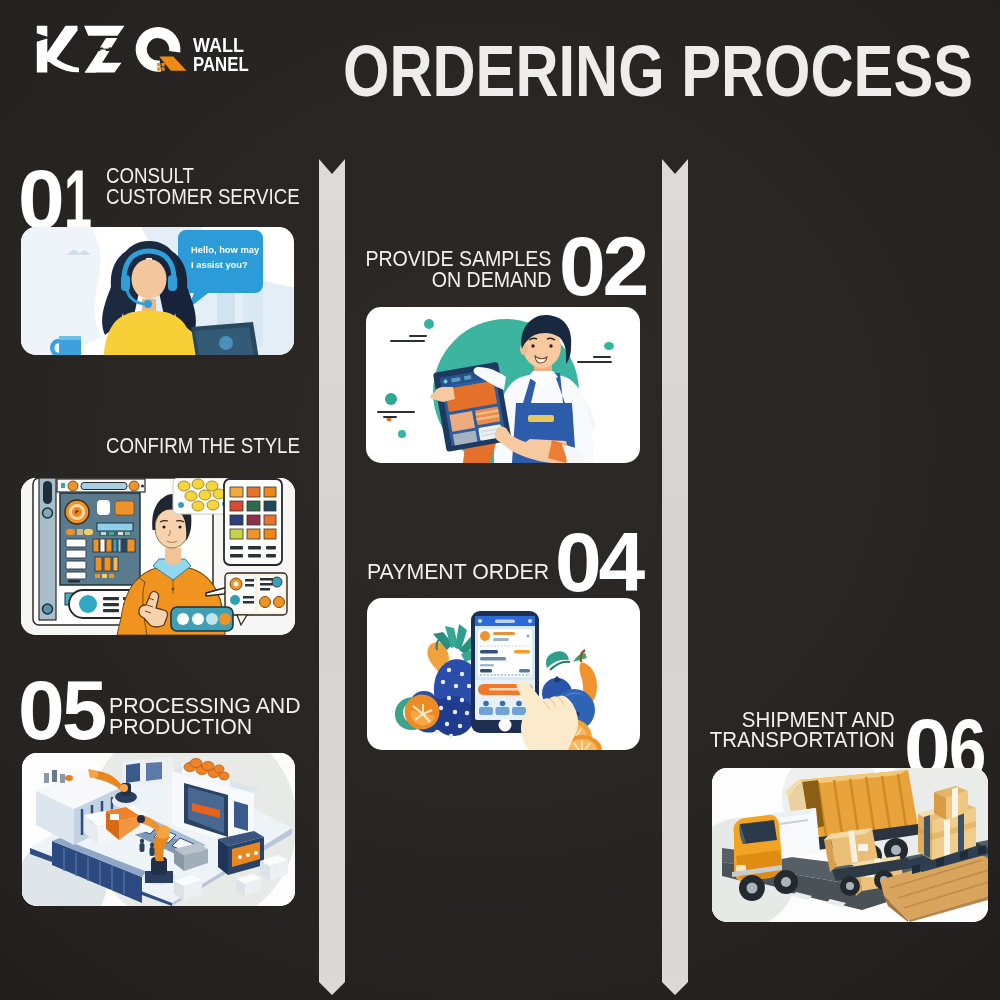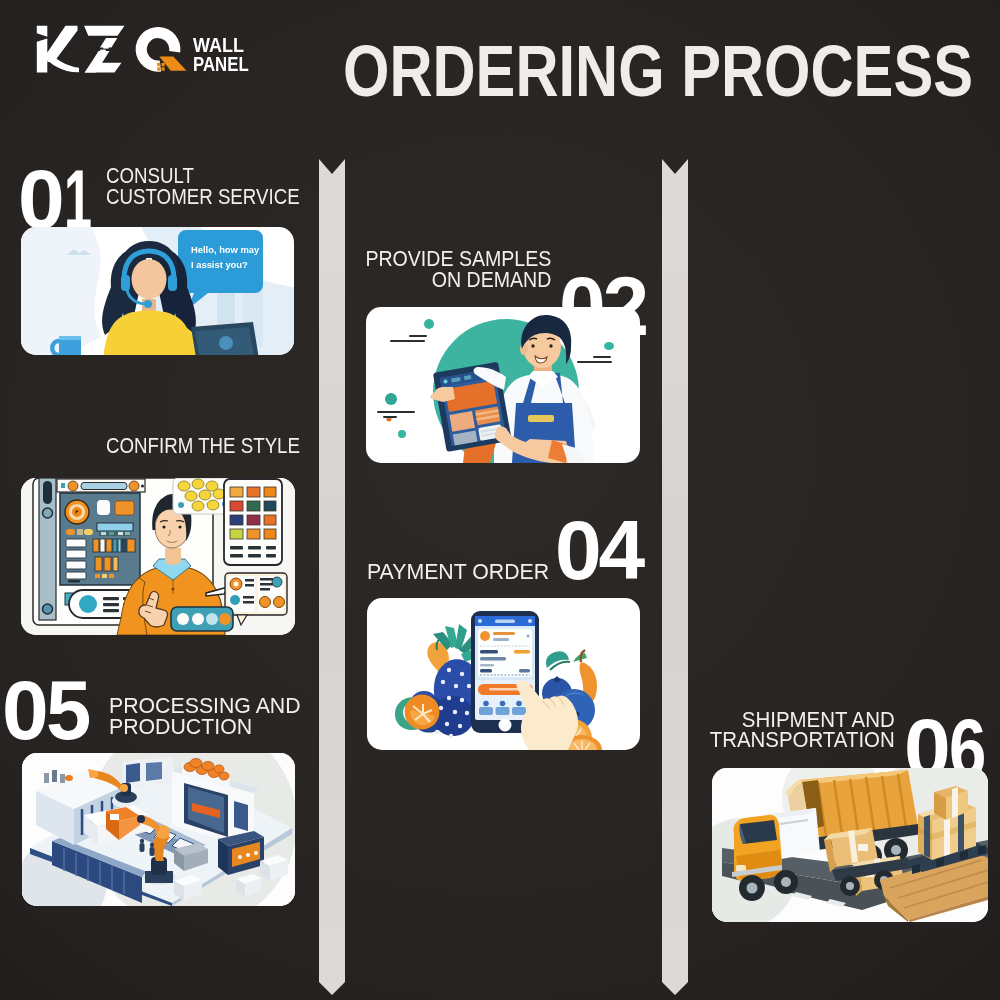--- a/index.html
+++ b/index.html
@@ -110,21 +110,21 @@
     <circle cx="205" cy="116" r="7" fill="#4b90ba"></circle>
     <path d="M160,135 L246,135 L242,142 L156,142 Z" fill="#1f3950"></path>
 
     <path d="M38,109 h22 v27 h-22 z" fill="#3ea0dc"></path>
     <path d="M38,114 c-9,0 -9,14 0,14" fill="none" stroke="#3ea0dc" stroke-width="4.5"></path>
     <rect x="38" y="109" width="22" height="4" fill="#6cc0ec"></rect>
   </svg>
   </div>
 
   <div class="lbl" style="right:448.4px;top:249px;text-align:right;transform-origin:100% 0;transform:scaleX(0.91);">PROVIDE SAMPLES<br>ON DEMAND</div>
-  <div class="num" style="left:559px;top:224px;margin-top:40px;">0<span class="d2" style="transform:scaleX(1);margin-left:-1.2px;">2</span></div>
+  <div class="num" style="left:559px;top:224px;">0<span class="d2" style="transform:scaleX(1);margin-left:-1.2px;">2</span></div>
   <div class="card" id="card2" style="left:366px;top:307px;width:274px;height:156px;">
   <svg width="274" height="156" viewBox="0 0 274 156">
 
     <circle cx="140" cy="85" r="73" fill="#3cb4a0"></circle>
     <path d="M140,12 a73,73 0 0 1 0,146 a73,73 0 0 0 0,-146" fill="#2fa38f" opacity="0.55"></path>
 
     <circle cx="63" cy="17" r="5" fill="#35b5a0"></circle>
     <circle cx="25" cy="92" r="6" fill="#2ea895"></circle>
     <circle cx="36" cy="127" r="4" fill="#35b5a0"></circle>
     <ellipse cx="243" cy="39" rx="5" ry="4" fill="#35b5a0"></ellipse>
@@ -362,21 +362,21 @@
 
     <rect x="150" y="129" width="62" height="24" rx="6" fill="#3f9fb5" stroke="#1e3340" stroke-width="1.6"></rect>
     <circle cx="162" cy="141" r="6" fill="#fdfdfc"></circle>
     <circle cx="177" cy="141" r="6" fill="#fdfdfc"></circle>
     <circle cx="191" cy="141" r="6" fill="#bfe4ec"></circle>
     <circle cx="204" cy="141" r="6" fill="#f09226"></circle>
   </svg>
   </div>
 
   <div class="lbl" style="left:367px;top:562px;transform-origin:0 0;transform:scaleX(0.99);">PAYMENT ORDER</div>
-  <div class="num" style="left:555px;top:508px;">0<span class="d2" style="transform:scaleX(1);margin-left:-1.2px;">4</span></div>
+  <div class="num" style="left:555px;top:520px;">0<span class="d2" style="transform:scaleX(1);margin-left:-1.2px;">4</span></div>
   <div class="card" id="card4" style="left:367px;top:598px;width:273px;height:152px;">
   <svg width="273" height="152" viewBox="0 0 273 152">
 
     <path d="M72,74 C62,64 56,54 64,46 C74,40 82,50 82,62 Z" fill="#f2a23a"></path>
     <path d="M70,52 q-2,-8 4,-12" stroke="#2f7f62" stroke-width="2" fill="none"></path>
     <path d="M80,52 L66,36 l10,-2 10,12 z" fill="#2a8f7e"></path>
     <path d="M84,50 L78,28 l9,2 4,18 z" fill="#35a893"></path>
     <path d="M88,50 L92,26 l8,6 -6,20 z" fill="#2f9e8d"></path>
     <path d="M92,52 L108,34 l4,10 -14,12 z" fill="#2a8f7e"></path>
     <path d="M94,56 L114,48 l0,10 -16,6 z" fill="#35a893"></path>
@@ -470,21 +470,21 @@
           <line x1="215" y1="143" x2="215" y2="152"></line>
           <line x1="207" y1="145" x2="212" y2="152"></line>
           <line x1="223" y1="145" x2="218" y2="152"></line>
         </g>
 
     <path d="M151,91 q-4,-5 2,-8 q5,-2 9,3 l13,16 q4,-3 8,-1 q2,-4 8,-2 q3,-3 8,0 q6,4 10,14 q5,14 -2,26 l-8,17 -34,0 q-12,-14 -11,-28 q1,-10 6,-15 z" fill="#fbeacc"></path>
     <path d="M175,102 l8,9 m0,-11 l6,9 m2,-11 l6,9" stroke="#eed4a8" stroke-width="1.4" fill="none"></path>
   </svg>
   </div>
 
-  <div class="num" style="left:2px;top:668px;">0<span class="d2" style="transform:scaleX(0.97);margin-left:-1px;">5</span></div>
+  <div class="num" style="left:18px;top:668px;">0<span class="d2" style="transform:scaleX(0.97);margin-left:-1px;">5</span></div>
   <div class="lbl" style="left:109px;top:696.4px;transform-origin:0 0;transform:scaleX(0.99);">PROCESSING AND<br>PRODUCTION</div>
   <div class="card" id="card5" style="left:22px;top:753px;width:273px;height:153px;">
   <svg width="273" height="153" viewBox="0 0 273 153">
     <rect width="273" height="153" fill="#fdfdfd"></rect>
     <circle cx="170" cy="70" r="105" fill="#e7eae7"></circle>
     <circle cx="40" cy="130" r="45" fill="#dfe5e9"></circle>
 
     <polygon points="145,12 270,75 150,150 8,95" fill="#eef3f8"></polygon>
     <polygon points="8,95 150,150 150,153 8,101" fill="#2e4f86"></polygon>
     <polygon points="150,150 270,75 270,81 150,153" fill="#b8c8da"></polygon>

